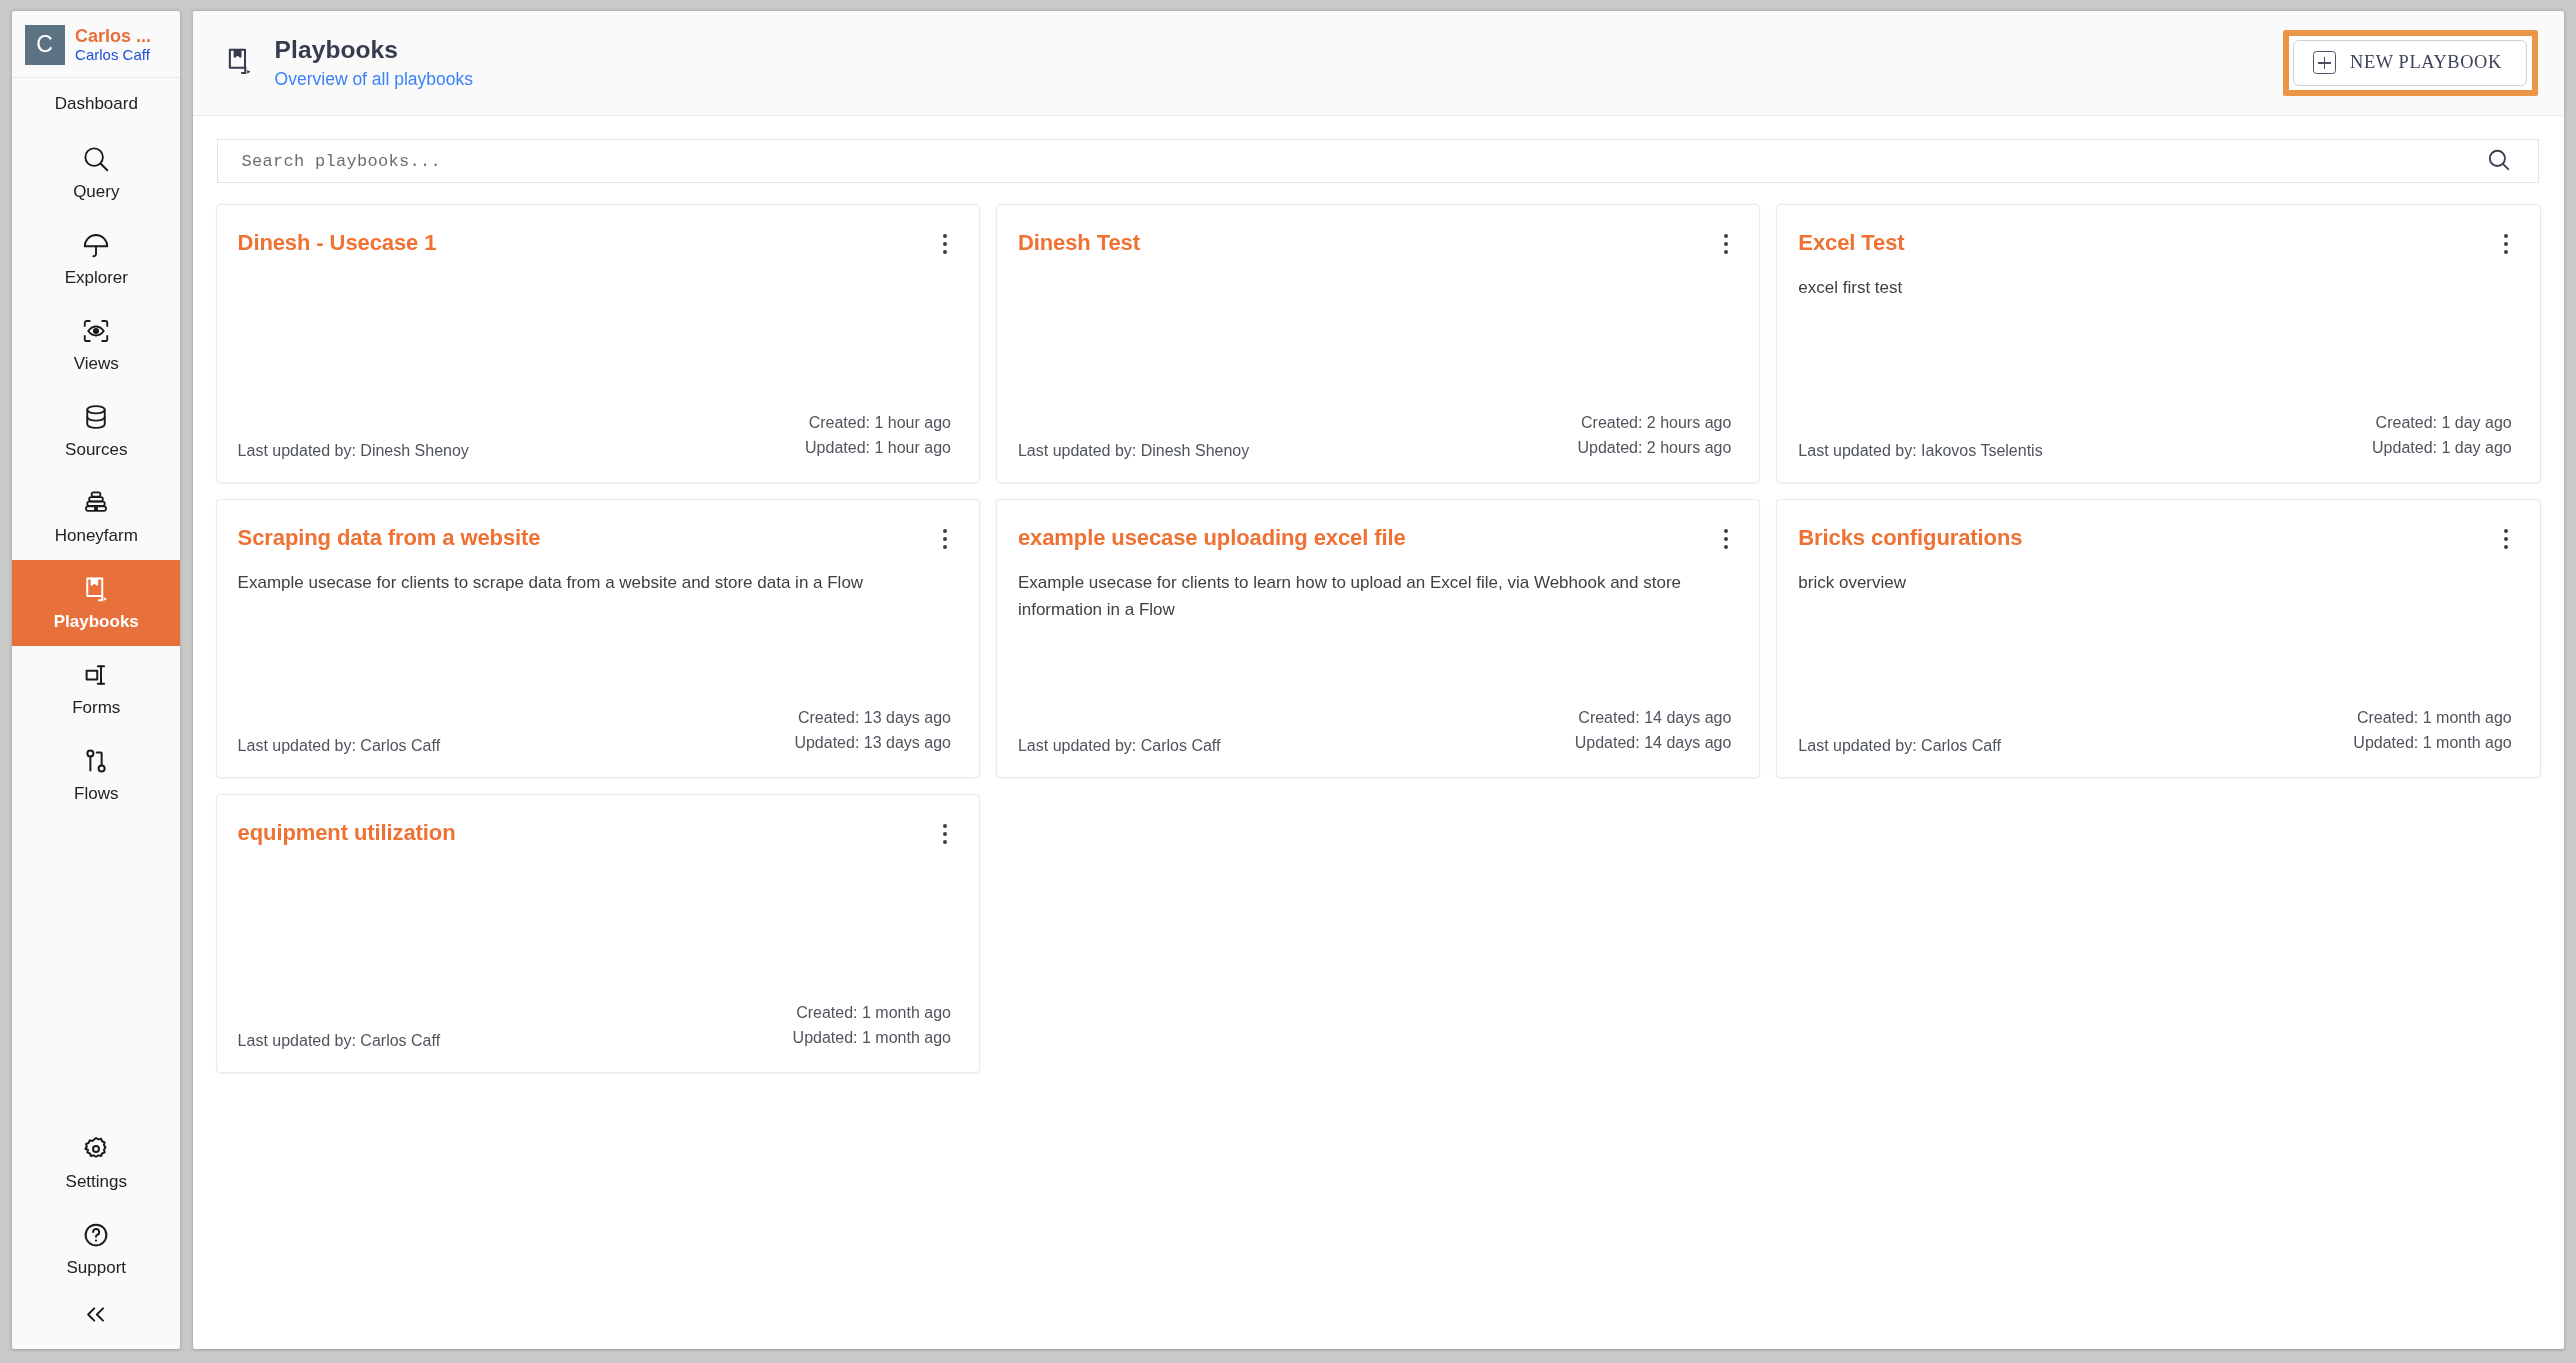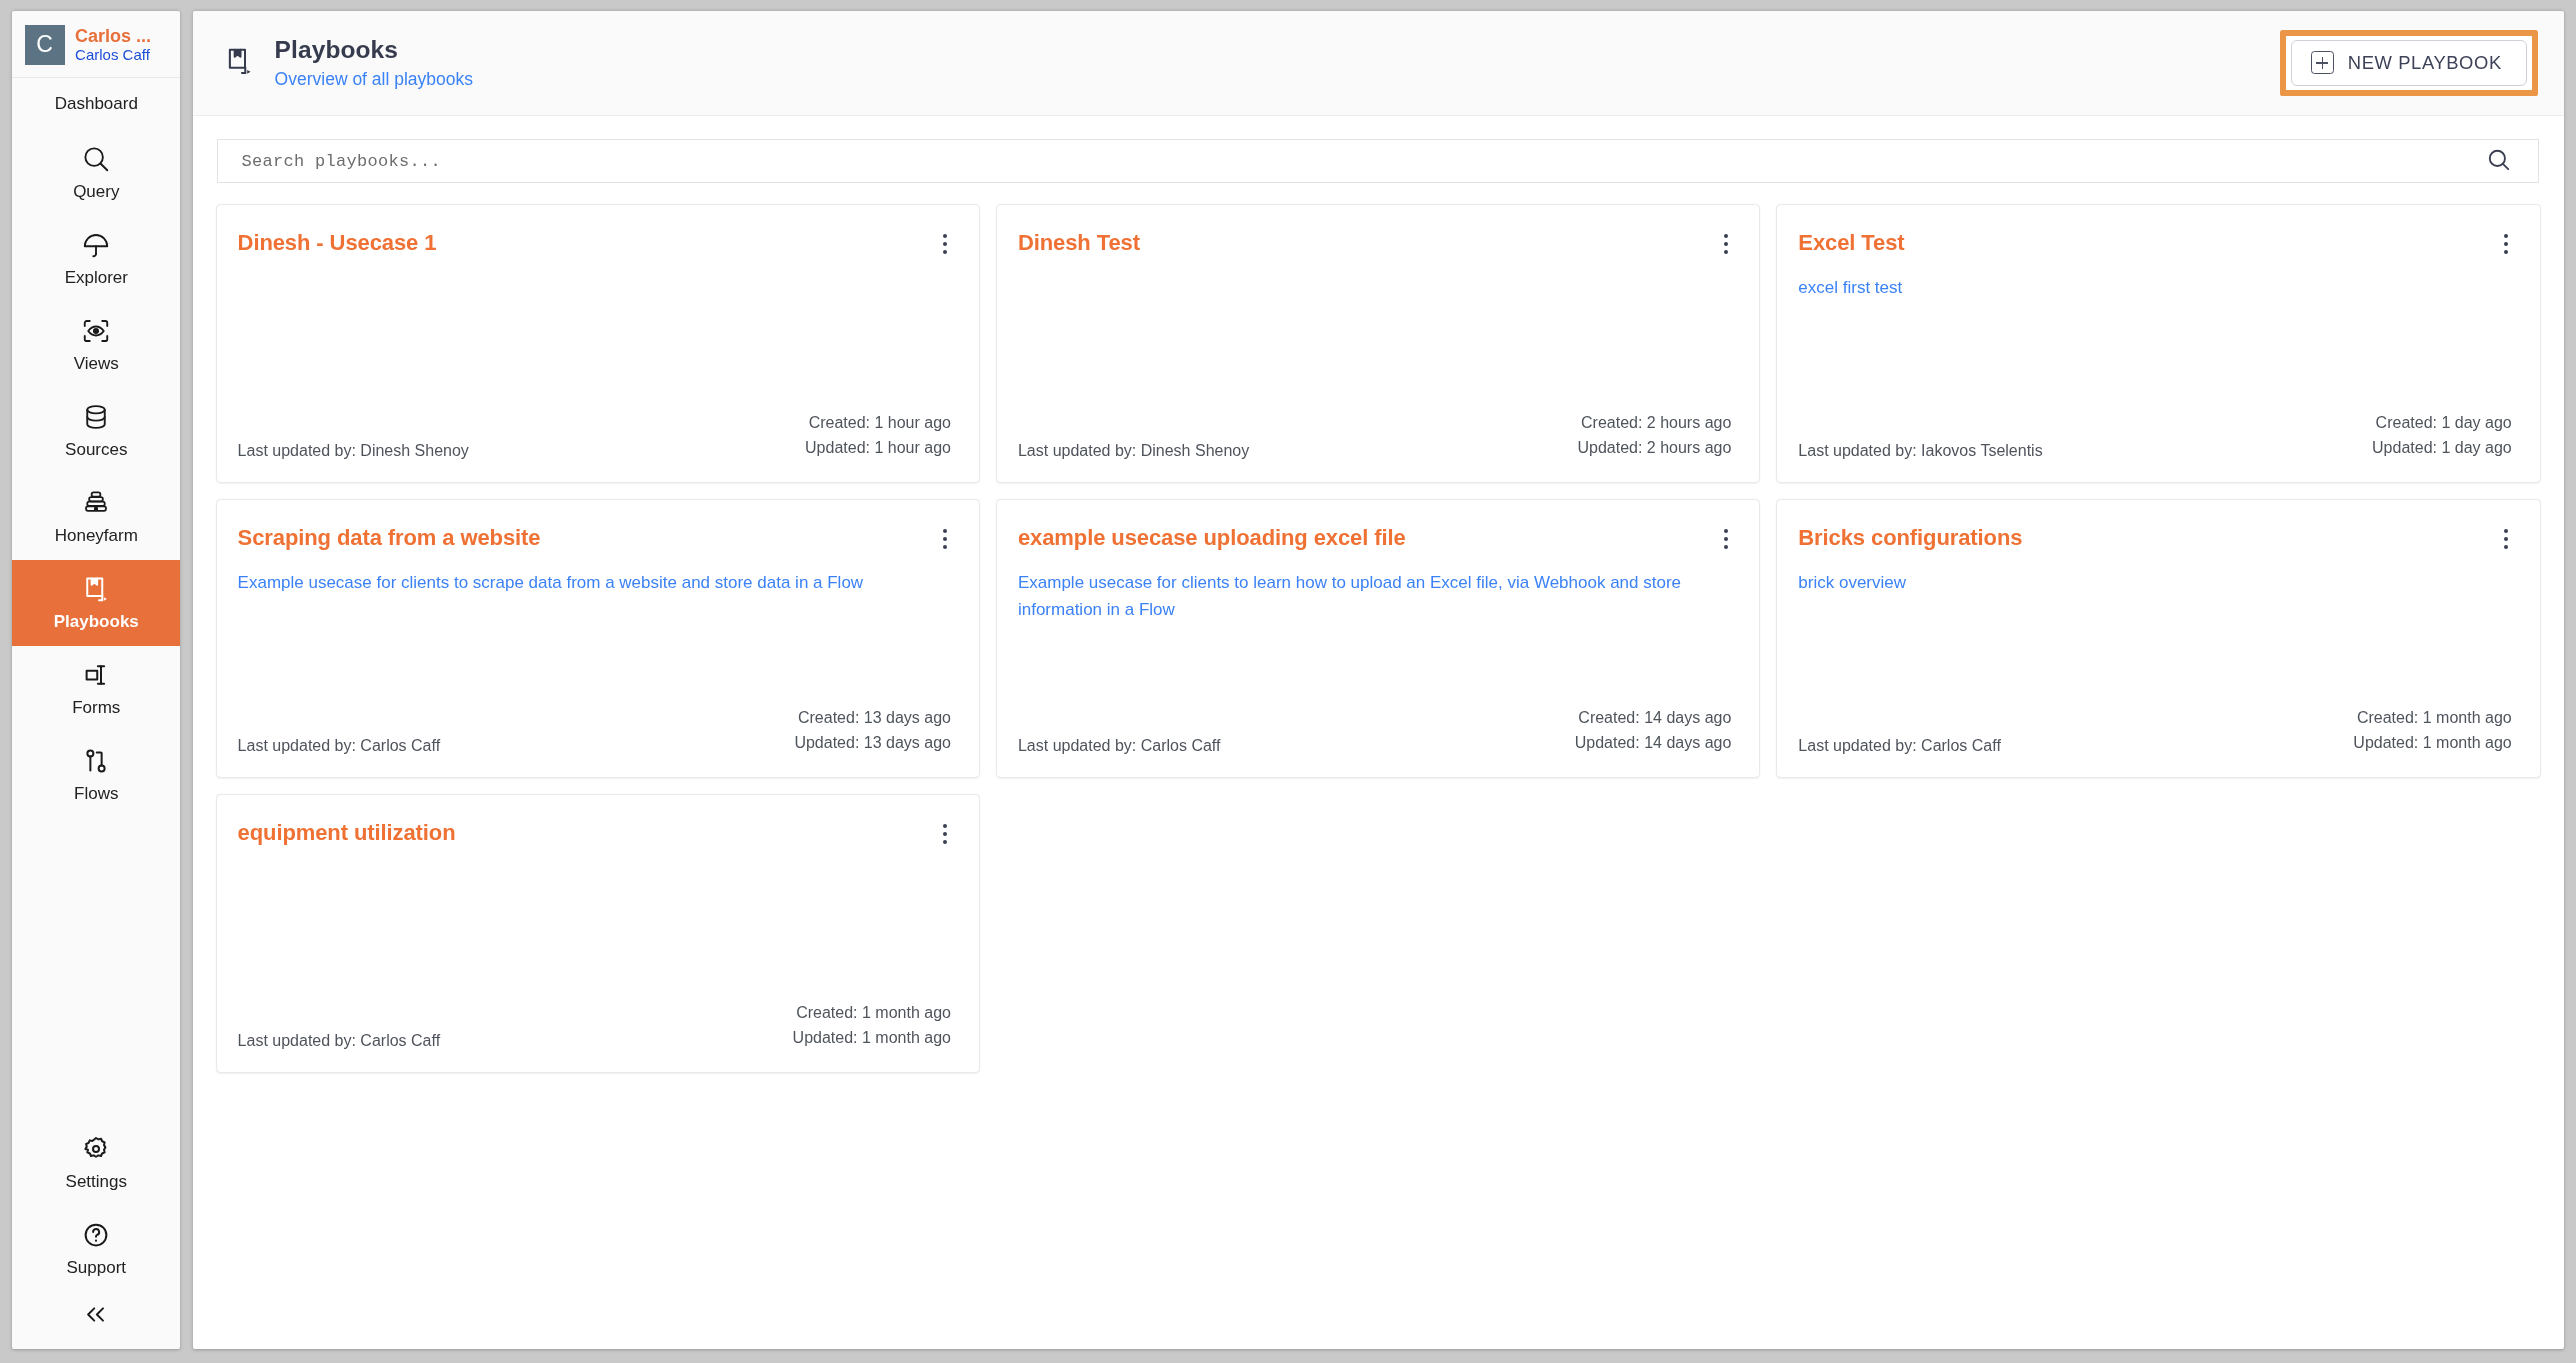--- a/index.html
+++ b/index.html
@@ -137,21 +137,21 @@
     align-items: center;
     gap: 14px;
     border: 0.9px solid #cfd0d8;
     border-radius: 6.1px;
     background: #ffffff;
     padding: 10.5px 24.5px 10.5px 19px;
     cursor: pointer;
     color: #3d4258;
     font-size: 18.4px;
     letter-spacing: 0.6px;
-    font-family: Liberation Sans, sans-serif;
+    font-family: Liberation Serif, serif;
   }
   .plus-box {
     width: 23px; height: 23px;
     border: 1.5px solid #4b5063;
     border-radius: 3.5px;
     position: relative;
     flex: 0 0 23px;
   }
   .plus-box:before, .plus-box:after {
     content: "";
@@ -221,21 +221,21 @@
   }
   .kebab {
     background: none; border: none; cursor: pointer;
     display: flex; flex-direction: column; align-items: center;
     gap: 4px; padding: 5.3px 3.5px; flex: 0 0 auto;
   }
   .kebab i { width: 4px; height: 4px; background: #3a3f52; border-radius: 50%; display: block; }
   .card-desc {
     margin-top: 16px;
     font-size: 17px;
-    color: #3b82f6;
+    color: #404040;
     line-height: 1.58;
     max-width: 96%;
   }
   .card-foot {
     margin-top: auto;
     display: flex;
     align-items: flex-end;
     justify-content: space-between;
     gap: 14px;
     font-size: 16px;

